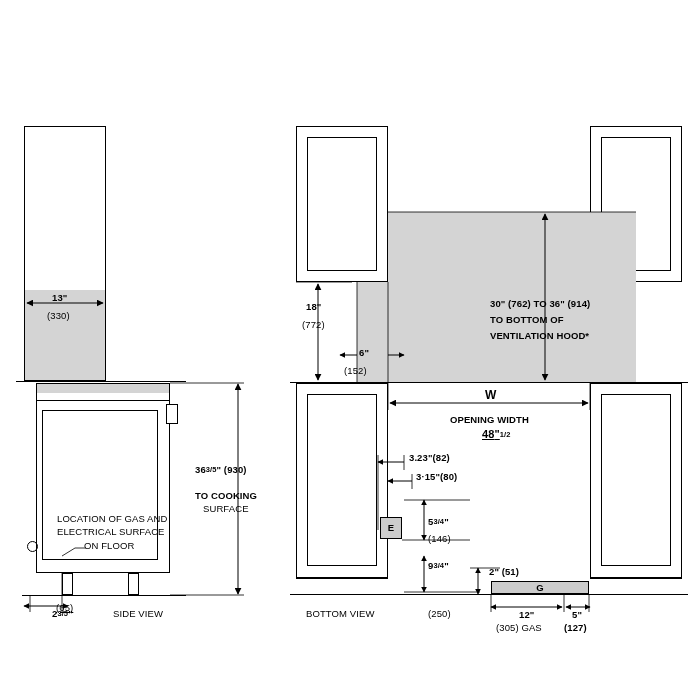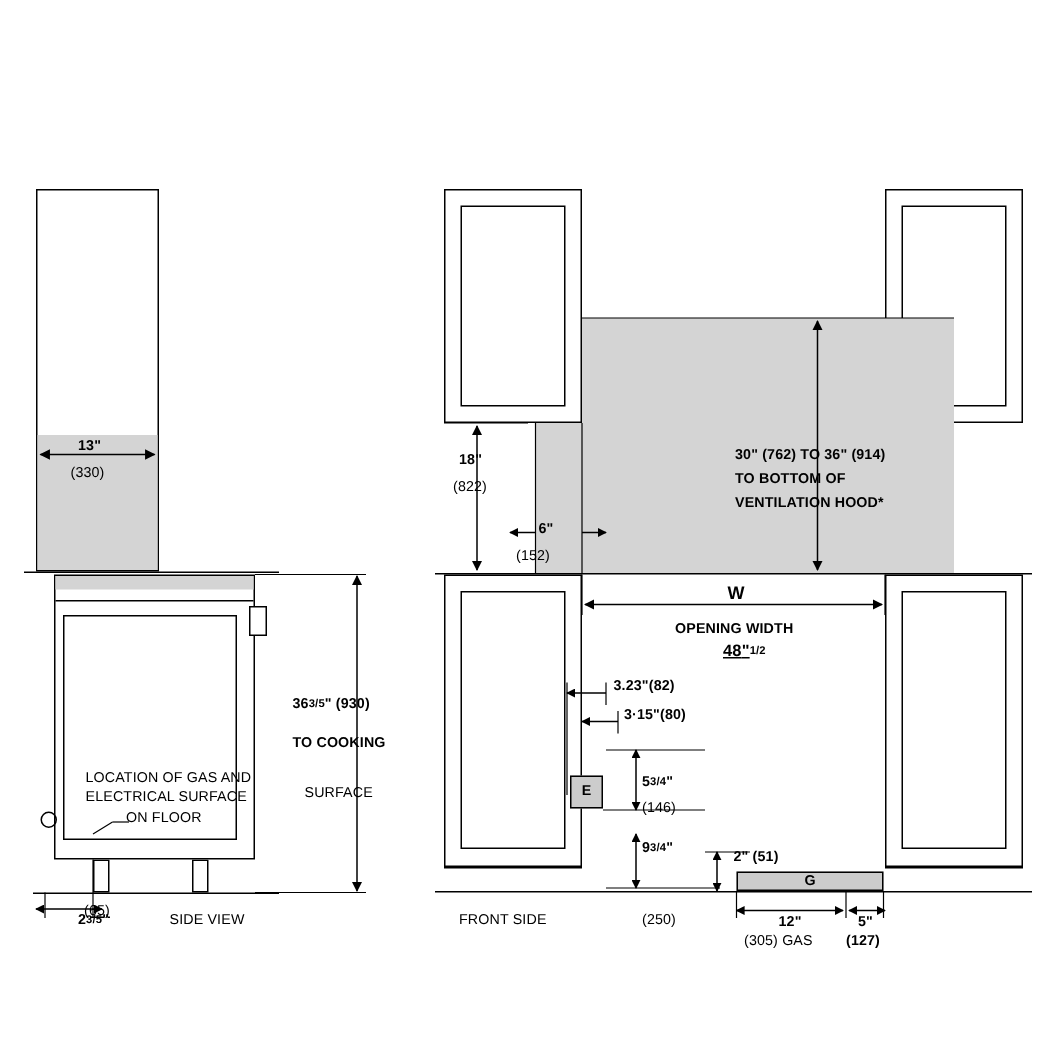--- a/index.html
+++ b/index.html
@@ -190,37 +190,37 @@
 
   <div class="txt b" style="left:52px; top:292px;">13"</div>
   <div class="txt" style="left:47px; top:310px;">(330)</div>
 
   <div class="lbl-blk" style="left:195px; top:464px;">
     <span class="txt b" style="position:relative; left:0; top:0;">
       <span>36</span><span class="frac"><sup>3</sup>/<sub>5</sub></span><span>" (930)</span>
     </span>
   </div>
   <div class="txt" style="left:195px; top:490px;font-weight:bold;">TO COOKING</div>
-  <div class="txt" style="left:203px; top:503px;margin-top:20px;">SURFACE</div>
+  <div class="txt" style="left:203px; top:503px;">SURFACE</div>
 
   <div class="txt" style="left:57px; top:513px;">LOCATION OF GAS AND</div>
   <div class="txt" style="left:57px; top:526px;">ELECTRICAL SURFACE</div>
   <div class="txt" style="left:84px; top:540px;">ON FLOOR</div>
 
   <div class="lbl-blk" style="left:52px; top:608px;">
     <span class="txt b" style="position:relative;">
       <span>2</span><span class="frac"><sup>3</sup>/<sub>5</sub></span><span>"</span>
     </span>
   </div>
   <div class="txt" style="left:56px; top:602px;text-decoration:underline;">(65)</div>
 
   <div class="txt" style="left:113px; top:608px;">SIDE  VIEW</div>
 
   <div class="txt b" style="left:306px; top:301px;">18"</div>
-  <div class="txt" style="left:302px; top:319px;">(822)</div>
+  <div class="txt" style="left:302px; top:319px;">(772)</div>
 
   <div class="txt b" style="left:359px; top:347px;">6"</div>
   <div class="txt" style="left:344px; top:365px;">(152)</div>
 
   <div class="txt b" style="left:490px; top:298px;">30" (762) TO 36" (914)</div>
   <div class="txt b" style="left:490px; top:314px;">TO BOTTOM OF</div>
   <div class="txt b" style="left:490px; top:330px;">VENTILATION HOOD*</div>
 
   <div class="txt b" style="left:485px; top:390px; font-size:12px;">W</div>
   <div class="txt b" style="left:450px; top:414px;">OPENING WIDTH</div>
@@ -250,15 +250,15 @@
   <div class="txt" style="left:428px; top:576px;margin-top:32px;">(250)</div>
 
   <div class="txt b" style="left:489px; top:566px;">2" (51)</div>
   <div class="txt b c" style="left:525px; top:582px; width:30px;">G</div>
 
   <div class="txt b" style="left:519px; top:609px;">12"</div>
   <div class="txt" style="left:496px; top:622px;">(305) GAS</div>
   <div class="txt b" style="left:572px; top:609px;">5"</div>
   <div class="txt" style="left:564px; top:622px;font-weight:bold;">(127)</div>
 
-  <div class="txt" style="left:306px; top:608px;">FRONT SIDE</div>
+  <div class="txt" style="left:306px; top:608px;">BOTTOM VIEW</div>
 
 </div>
 
 </body></html>

